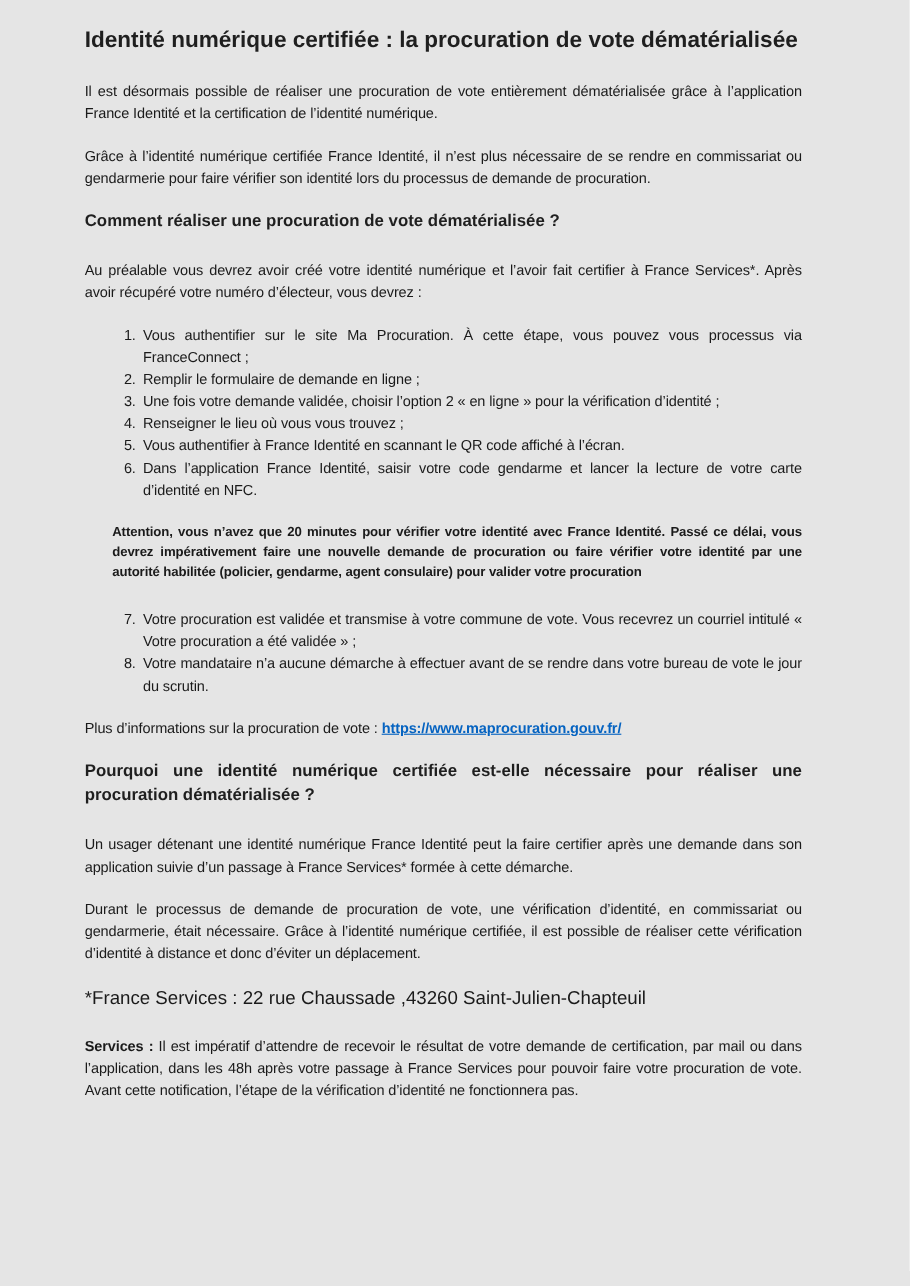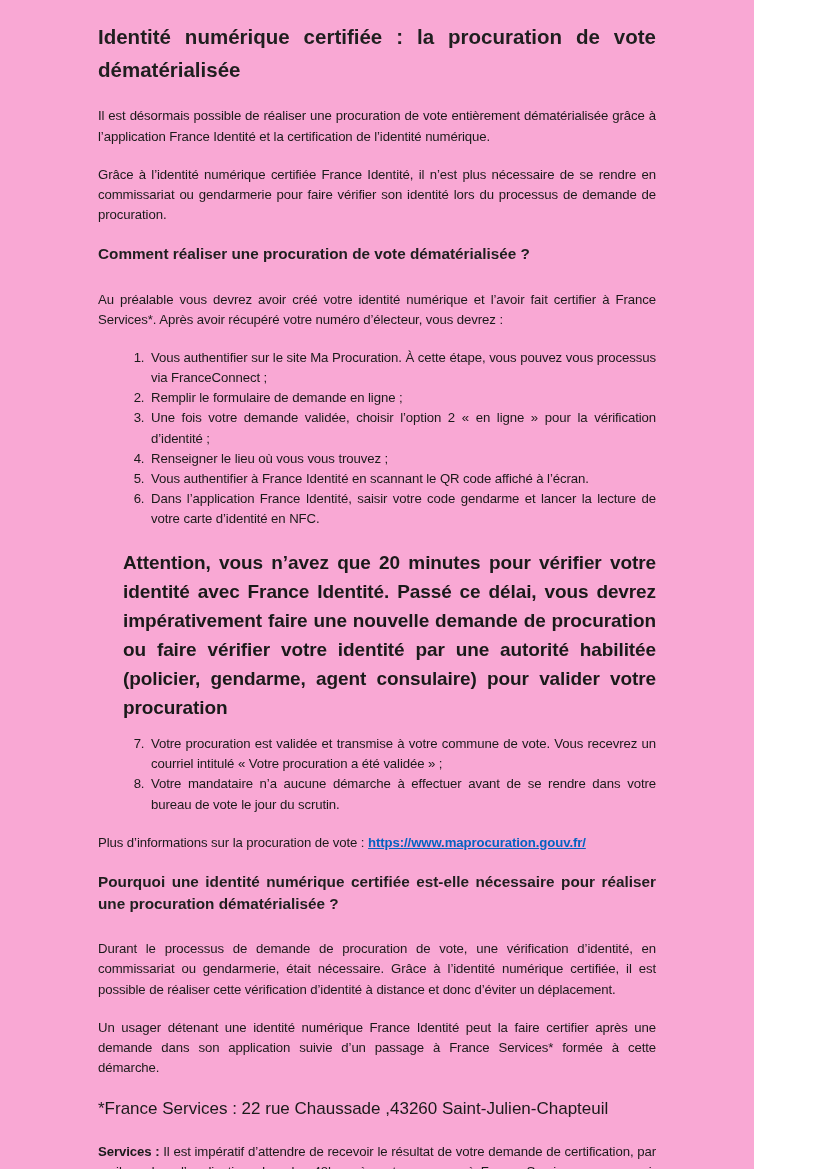--- a/index.html
+++ b/index.html
@@ -9,24 +9,24 @@
   }
   body {
     width: 827px;
     height: 1169px;
     overflow: hidden;
     font-family: "Liberation Sans", sans-serif;
     color: #1a1a1a;
   }
   .page {
     box-sizing: border-box;
-    width: 754px;
+    width: 827px;
     height: 1169px;
-    padding: 20px 98px 10px 98px;
-    background: #f9a8d4;
+    padding: 20px 98px 10px 77px;
+    background: #e5e5e5;
   }
   h1.doc-title {
     font-size: 20.5px;
     line-height: 1.62;
     font-weight: 700;
     margin: 0 0 20px 0;
     text-align: justify;
     color: #1f1f1f;
   }
   p.body-par {
@@ -49,25 +49,25 @@
     padding: 0 0 0 50px;
     font-size: 13.2px;
     line-height: 1.53;
     letter-spacing: -0.1px;
   }
   ol.steps li {
     text-align: justify;
     padding-left: 3px;
   }
   p.warning-par {
-    font-size: 19px;
+    font-size: 12px;
     line-height: 1.53;
     letter-spacing: -0.1px;
     font-weight: 700;
-    margin: 18px 0 12px 25px;
+    margin: 18px 0 24px 25px;
     text-align: justify;
   }
   p.moreinfo-par {
     font-size: 13.2px;
     line-height: 1.53;
     letter-spacing: -0.1px;
     margin: 2px 0 18px 0;
   }
   a.doc-link {
     color: #0563C1;
@@ -111,23 +111,23 @@
       <li>Votre procuration est validée et transmise à votre commune de vote. Vous recevrez un courriel intitulé « Votre procuration a été validée » ;</li>
       <li>Votre mandataire n’a aucune démarche à effectuer avant de se rendre dans votre bureau de vote le jour du scrutin.</li>
     </ol>
 
   <p class="moreinfo-par">
     <span>Plus d’informations sur la procuration de vote : </span><a class="doc-link" href="#">https://www.maprocuration.gouv.fr/</a>
   </p>
 
   <h2 class="section-heading">Pourquoi une identité numérique certifiée est-elle nécessaire pour réaliser une procuration dématérialisée ?</h2>
 
+  <p class="body-par">Un usager détenant une identité numérique France Identité peut la faire certifier après une demande dans son application suivie d’un passage à France Services* formée à cette démarche.</p>
+
   <p class="body-par">Durant le processus de demande de procuration de vote, une vérification d’identité, en commissariat ou gendarmerie, était nécessaire. Grâce à l’identité numérique certifiée, il est possible de réaliser cette vérification d’identité à distance et donc d’éviter un déplacement.</p>
-
-  <p class="body-par">Un usager détenant une identité numérique France Identité peut la faire certifier après une demande dans son application suivie d’un passage à France Services* formée à cette démarche.</p>
 
   <p class="footnote-par">*France Services : 22 rue Chaussade ,43260 Saint-Julien-Chapteuil</p>
 
   <p class="body-par">
     <span class="bold">Services :</span><span> Il est impératif d’attendre de recevoir le résultat de votre demande de certification, par mail ou dans l’application, dans les 48h après votre passage à France Services pour pouvoir faire votre procuration de vote. Avant cette notification, l’étape de la vérification d’identité ne fonctionnera pas.</span>
   </p>
 
 </div>
 
 </body></html>

